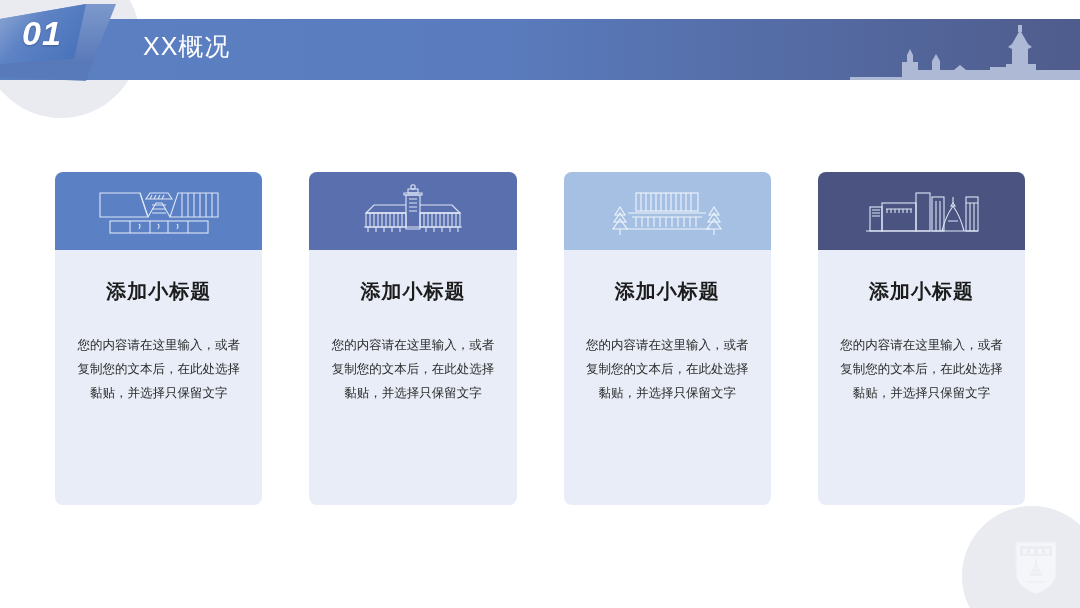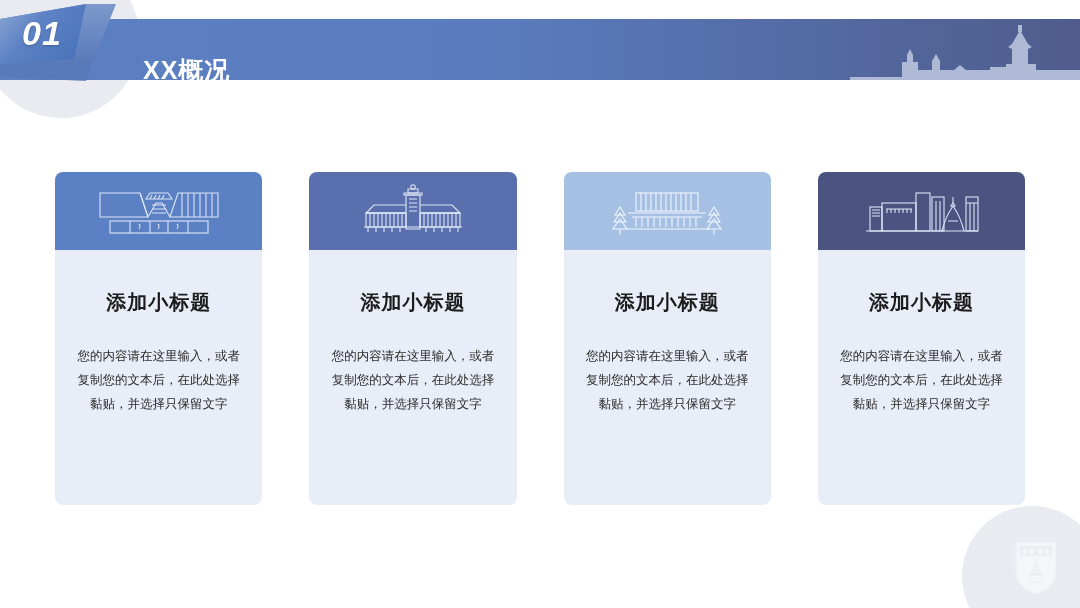--- a/index.html
+++ b/index.html
@@ -83,25 +83,24 @@
     color: #ffffff;
     letter-spacing: 1px;
     text-shadow: 0 1px 2px rgba(40,60,110,0.45);
     z-index: 5;
   }
   .header-title {
     position: absolute;
     left: 143px;
     top: 30px;
     font-size: 25px;
-    font-weight: bold;
+    font-weight: normal;
     color: #ffffff;
     letter-spacing: 1px;
     z-index: 5;
-    margin-top: 24px;
   }
 
   
   .cards {
     position: absolute;
     left: 55px;
     top: 172px;
     width: 970px;
     display: flex;
     gap: 47px;
@@ -120,21 +119,21 @@
     height: 78px;
     display: flex;
     align-items: center;
     justify-content: center;
   }
   .card-head svg {
     display: block;
   }
   .card-body {
     flex: 1;
-    padding: 11px 22px;
+    padding: 0 22px;
     display: flex;
     flex-direction: column;
   }
   .card-title {
     margin-top: 28px;
     text-align: center;
     font-size: 20px;
     font-weight: bold;
     color: #1c1c1c;
     letter-spacing: 1px;

